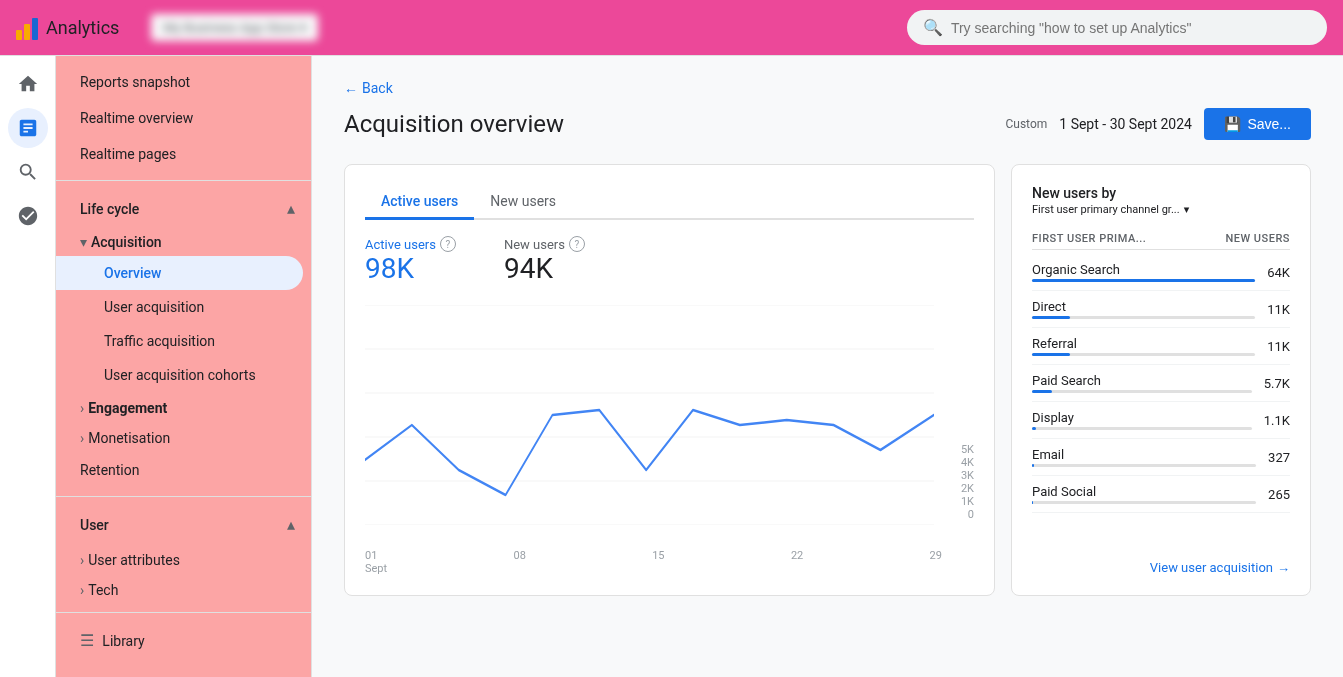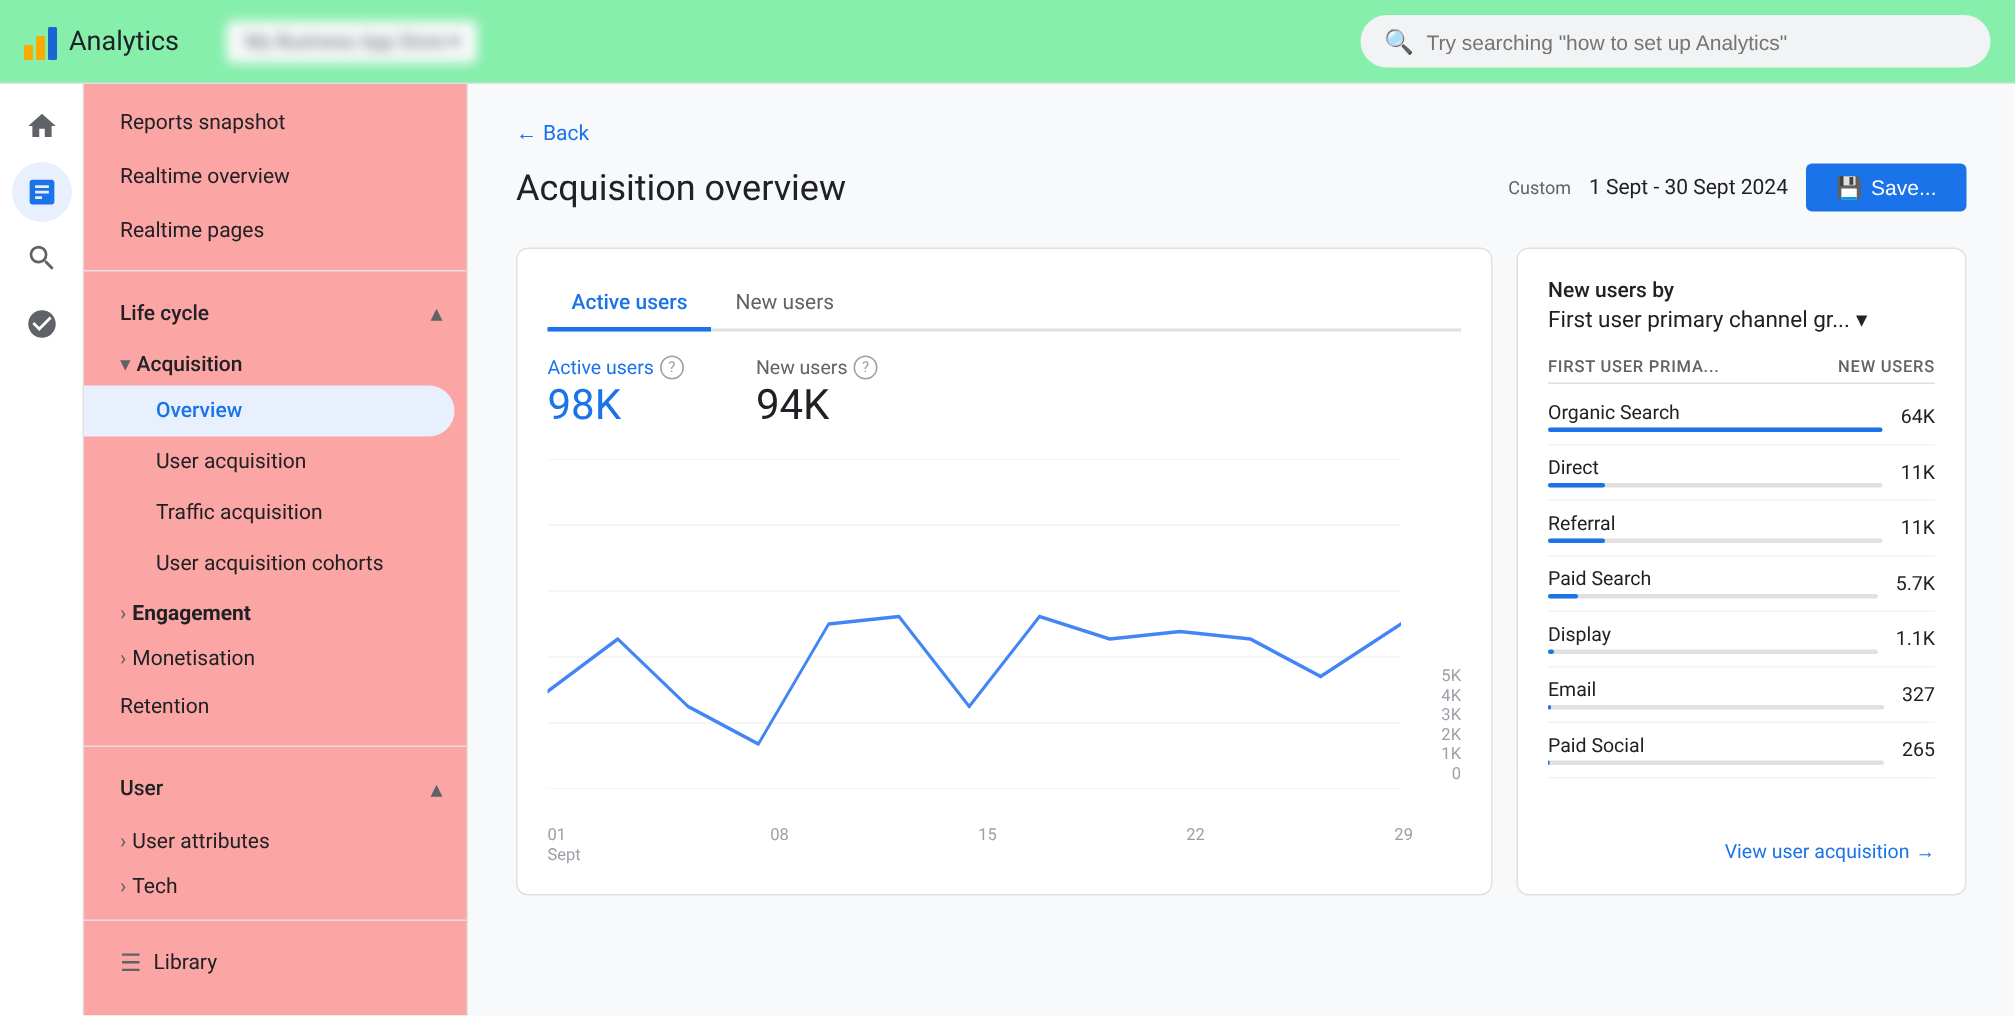--- a/index.html
+++ b/index.html
@@ -253,21 +253,21 @@
       border: 1px solid #e0e0e0;
       padding: 20px;
       display: flex;
       flex-direction: column;
     }
     .acq-title { font-size: 14px; font-weight: 500; color: #202124; margin-bottom: 2px; }
     .acq-subtitle {
       display: flex;
       align-items: center;
       gap: 4px;
-      font-size: 15px;
+      font-size: 11px;
       color: #202124;
       margin-bottom: 12px;
     }
 
     .acq-table-header {
       display: flex;
       justify-content: space-between;
       padding: 4px 0;
       border-bottom: 1px solid #e0e0e0;
       margin-bottom: 4px;
@@ -320,21 +320,21 @@
       gap: 8px;
       padding: 10px 16px 10px 24px;
       cursor: pointer;
       color: #202124;
       font-size: 14px;
     }
   </style>
 </head>
 <body>
 
-<div style="position:fixed;top:0;left:0;right:0;height:56px;background:#86efac;border-bottom:1px solid #e0e0e0;display:flex;align-items:center;padding:0 16px;z-index:100;">
+<div style="position:fixed;top:0;left:0;right:0;height:56px;background:#ec4899;border-bottom:1px solid #e0e0e0;display:flex;align-items:center;padding:0 16px;z-index:100;">
   <div class="topbar-logo">
     <div class="logo-bars">
       <div class="logo-bar" style="height:10px;background:#F9AB00;"></div>
       <div class="logo-bar" style="height:16px;background:#F9AB00;"></div>
       <div class="logo-bar" style="height:22px;background:#1967D2;"></div>
     </div>
     <span class="topbar-title">Analytics</span>
   </div>
   <div class="topbar-account" style="font-size:13px;color:#5f6368;background:#f8f9fa;padding:6px 12px;border-radius:4px;cursor:pointer;filter:blur(4px);">My Business App Store ▾</div>
   <div class="topbar-search" style="margin-left:auto;">

